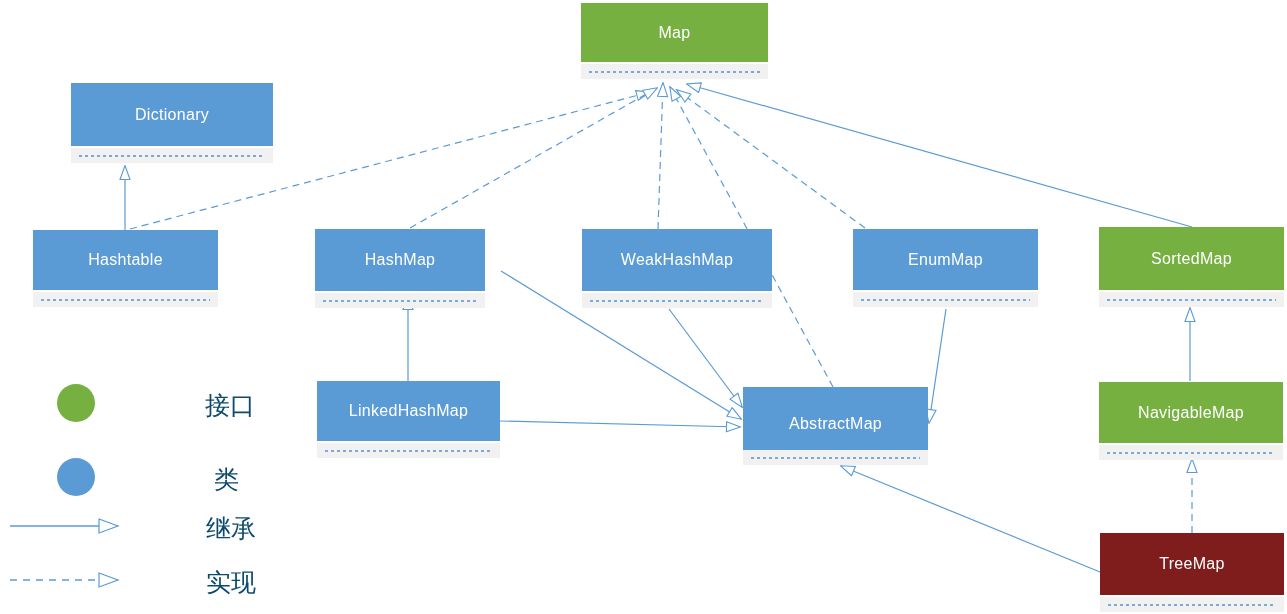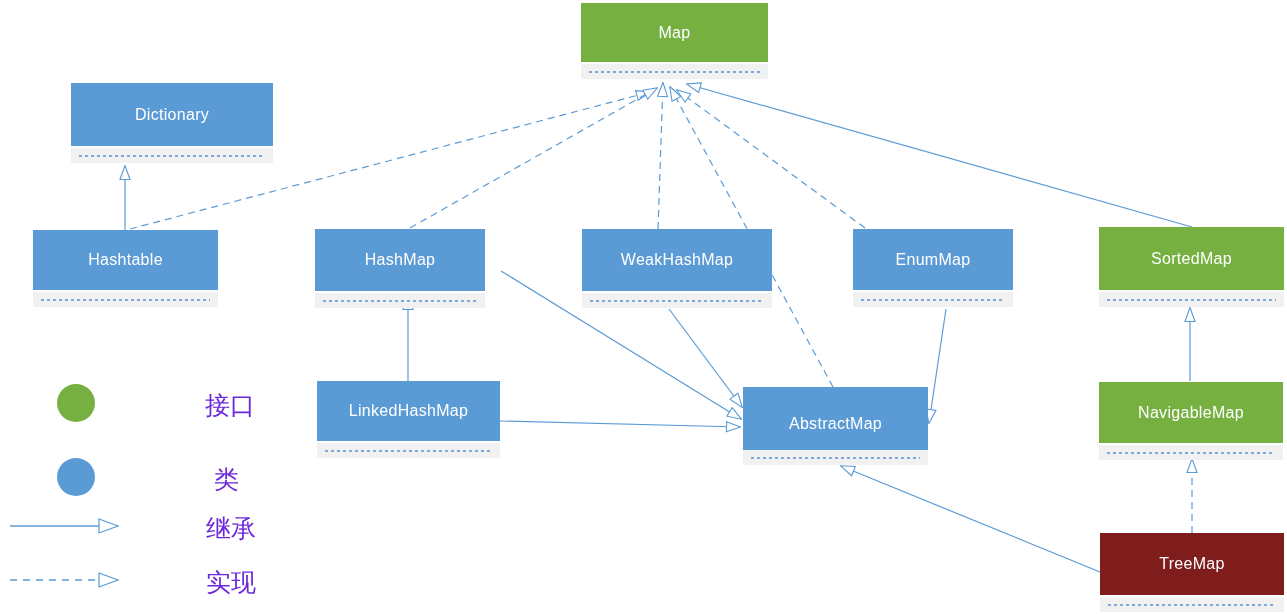--- a/index.html
+++ b/index.html
@@ -24,21 +24,21 @@
     background:#f1f1f2;
     display:flex;align-items:center;justify-content:center;
   }
   .compartment-line{
     width:calc(100% - 16px);height:2px;
     background:repeating-linear-gradient(90deg,#7ca9d8 0 3px,transparent 3px 6px);
   }
   .legend-circle{border-radius:50%;width:38px;height:38px;}
   .legend-label{
     position:absolute;z-index:2;
-    color:#6d28d9;font-size:25px;
+    color:#0c4a6e;font-size:25px;
     font-family:"Liberation Serif","DejaVu Serif",serif;
     white-space:nowrap;
   }
 </style>
 </head>
 <body>
 
 <div id="canvas">
   <svg id="edges" width="1287" height="614" viewBox="0 0 1287 614" xmlns="http://www.w3.org/2000/svg">
     <defs>
@@ -94,21 +94,21 @@
         <div class="node-compartment" style="top: 64px;">
           <div class="compartment-line"></div>
         </div>
       </div>
       <div class="node" style="left: 582px; top: 229px; width: 190px; height: 62px;">
         <div class="node-title" style="background: rgb(91, 155, 213);">WeakHashMap</div>
         <div class="node-compartment" style="top: 64px;">
           <div class="compartment-line"></div>
         </div>
       </div>
-      <div class="node" style="left: 853px; top: 229px; width: 160px; height: 61px;">
+      <div class="node" style="left: 853px; top: 229px; width: 185px; height: 61px;">
         <div class="node-title" style="background: rgb(91, 155, 213);">EnumMap</div>
         <div class="node-compartment" style="top: 63px;">
           <div class="compartment-line"></div>
         </div>
       </div>
       <div class="node" style="left: 1099px; top: 227px; width: 185px; height: 63px;">
         <div class="node-title" style="background: rgb(118, 176, 65);">SortedMap</div>
         <div class="node-compartment" style="top: 65px;">
           <div class="compartment-line"></div>
         </div>

